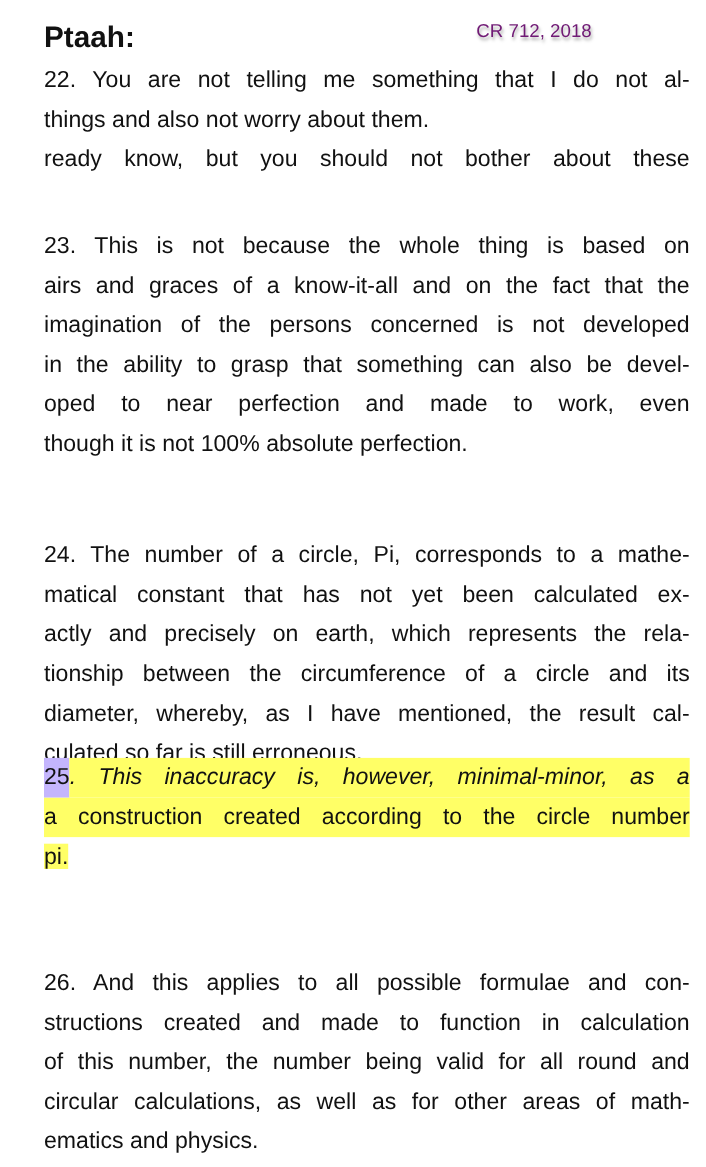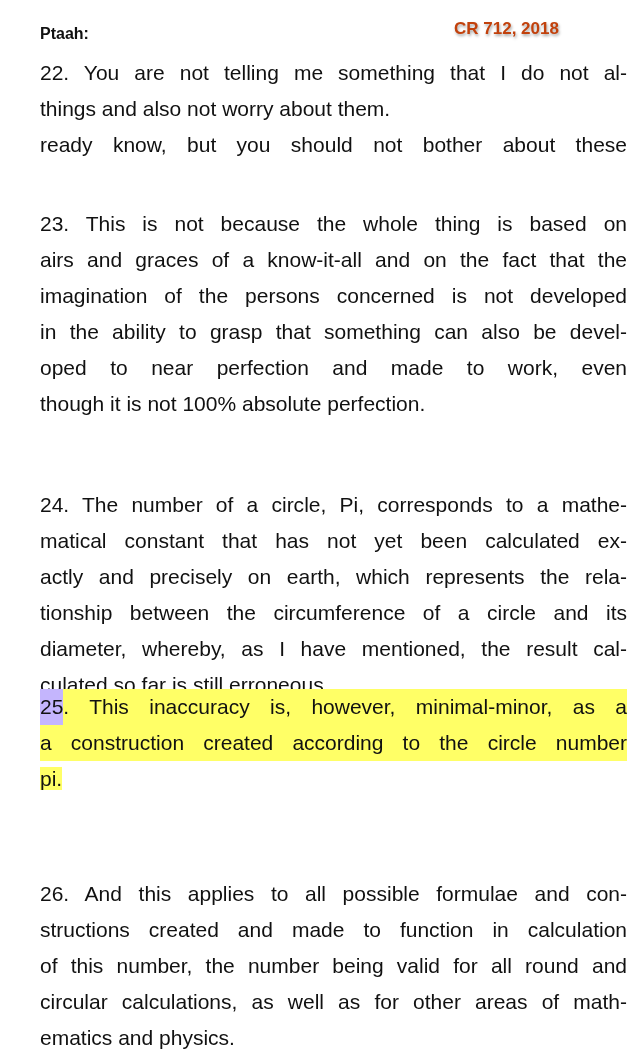--- a/index.html
+++ b/index.html
@@ -1,20 +1,20 @@
 <!DOCTYPE html>
 <html><head>
 <meta charset="utf-8">
 <style>
   html, body { margin: 0; padding: 0; background: #ffffff; }
   body { width: 642px; height: 1061px; overflow: hidden; position: relative;
          font-family: "Liberation Sans", sans-serif; color: #111; }
-  .speaker { position: absolute; left: 40px; top: 20px; font-weight: bold; font-size: 16px; line-height: 28px; }
-  .ref { position: absolute; left: 454px; top: 17px; font-size: 17px; line-height: 24px;
-         text-shadow: 1px 2px 3px rgba(0,0,0,0.35); color: #c2410c; font-weight: bold; }
+  .speaker { position: absolute; left: 40px; top: 20px; font-weight: bold; font-size: 27px; line-height: 28px; }
+  .ref { position: absolute; left: 433px; top: 17px; font-size: 17px; line-height: 24px;
+         text-shadow: 1px 2px 3px rgba(0,0,0,0.35); color: #701a75; }
   .para { position: absolute; left: 40px; width: 587px; font-size: 21px; line-height: 36px;
           text-align: justify; margin: 0; }
   .line { display: block; white-space: nowrap; text-align: justify; text-align-last: justify; height: 36px; }
   .line.last { text-align-last: left; }
   .hl { background: #ffff66; }
 </style>
 </head>
 <body>
 
 <div class="speaker">Ptaah:</div>
@@ -40,21 +40,21 @@
   <span class="line">matical constant that has not yet been calculated ex-</span>
   <span class="line">actly and precisely on earth, which represents the rela-</span>
   <span class="line">tionship between the circumference of a circle and its</span>
   <span class="line">diameter, whereby, as I have mentioned, the result cal-</span>
   <span class="line last">culated so far is still erroneous.</span>
 </div>
 
 <div class="para" style="top:689px;">
   <span class="line" style="text-align-last:auto; display:flex;">
     <span style="background:#c4b5fd;">25</span>
-    <span class="hl" style="flex:1; text-align:justify; text-align-last:justify; display:block;">. This inaccuracy is, however, minimal-minor, as a</span>
+    <span class="hl" style="flex:1; text-align:justify; text-align-last:justify; display:block;font-style:italic;">. This inaccuracy is, however, minimal-minor, as a</span>
   </span>
   <span class="line hl">a construction created according to the circle number</span>
   <span class="line last"><span class="hl">pi.</span></span>
 </div>
 
 <div class="para" style="top:876px;">
   <span class="line">26. And this applies to all possible formulae and con-</span>
   <span class="line">structions created and made to function in calculation</span>
   <span class="line">of this number, the number being valid for all round and</span>
   <span class="line">circular calculations, as well as for other areas of math-</span>

